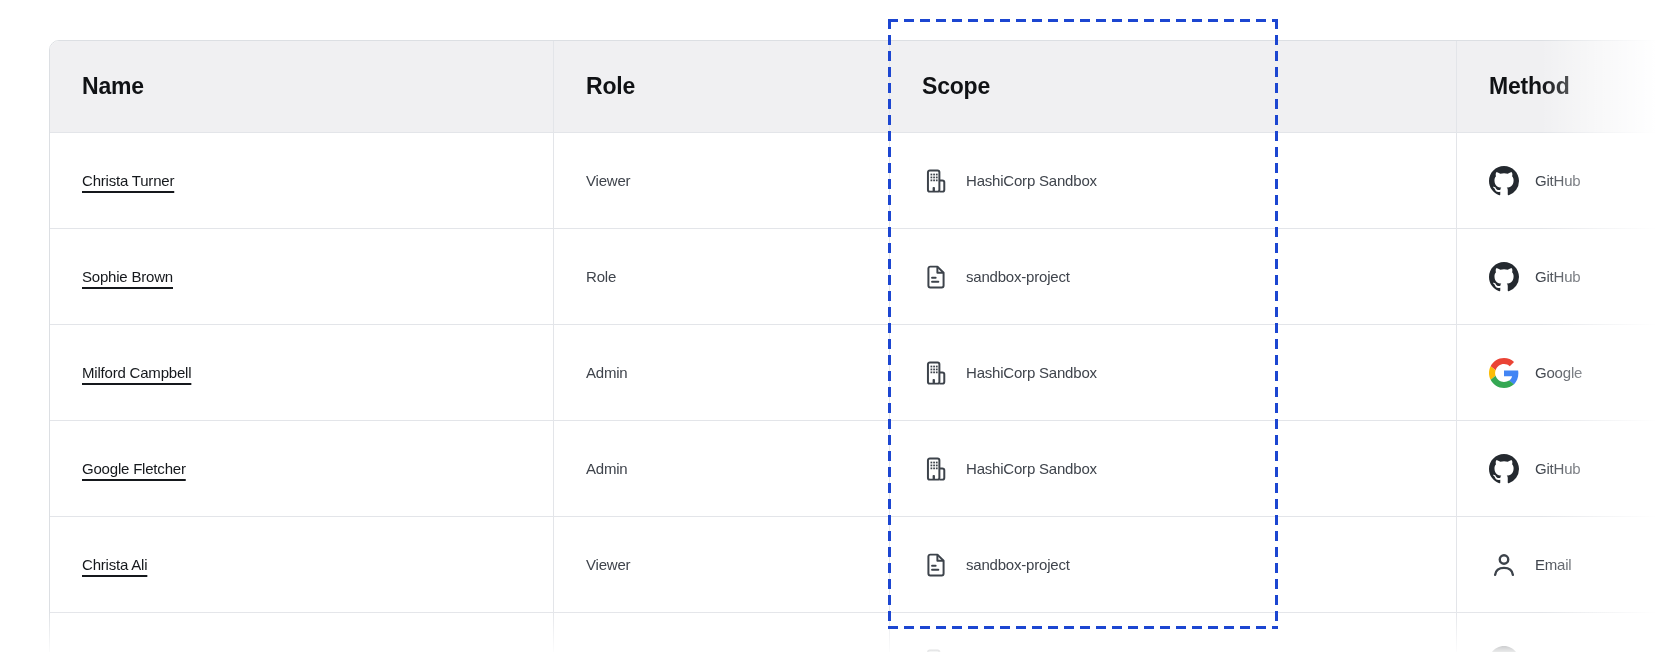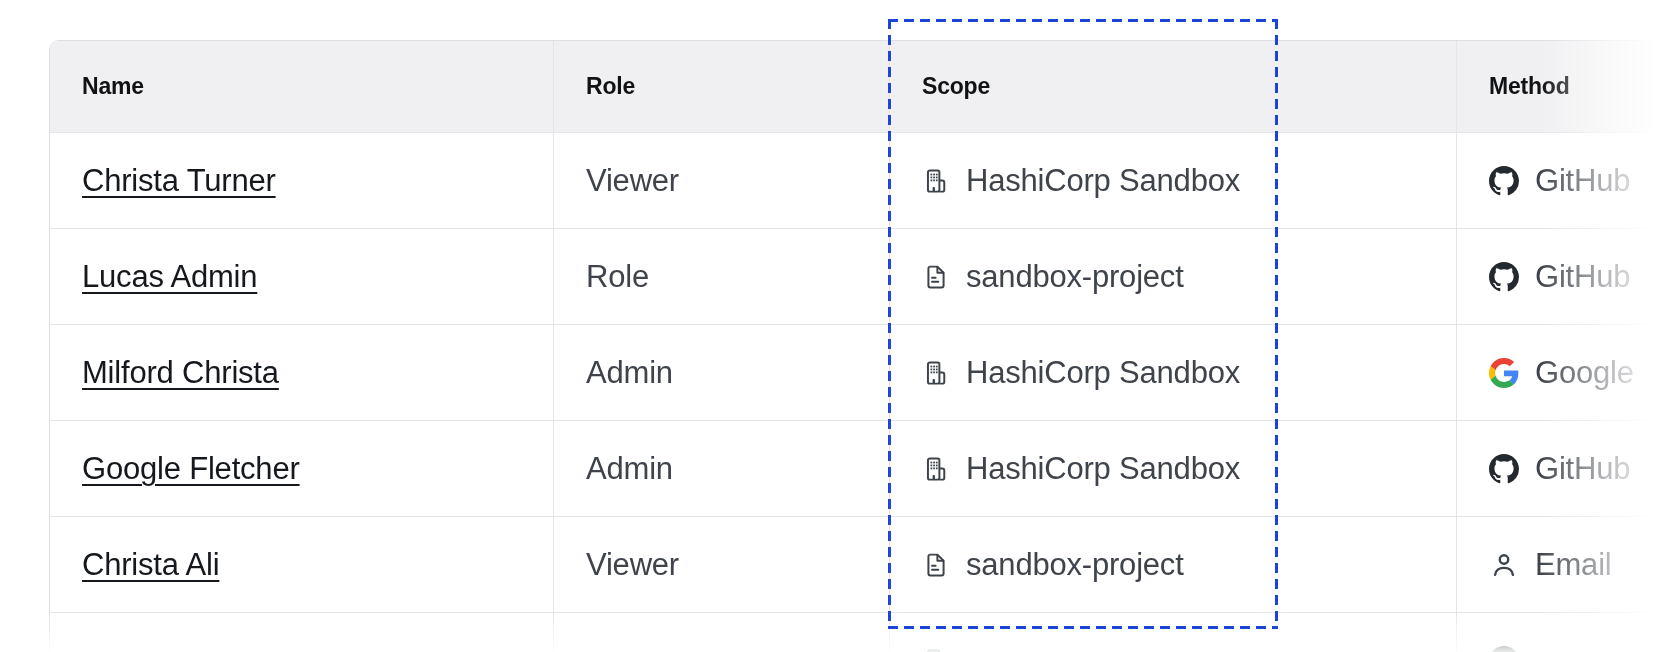--- a/index.html
+++ b/index.html
@@ -45,21 +45,21 @@
   }
   .th:nth-child(4){border-right:none;}
   .tr{display:contents;}
   .td{
     height:96px;
     display:flex;align-items:center;
     padding-left:32px;
     border-bottom:1px solid var(--border);
     border-right:1px solid var(--border);
     background:#fff;
-    font-size:31px;font-weight:400;
+    font-size:15px;font-weight:400;
     letter-spacing:-0.2px;
     color:var(--text-gray);
     white-space:nowrap;
     overflow:visible;
   }
   .td.td-method{border-right:none;}
   .name-link{
     color:var(--text-dark);
     font-weight:500;
     text-decoration:underline;
@@ -140,21 +140,21 @@
       <div class="td td-method">
         <span class="icon-slot method-icon">
                 <svg width="30" height="30" viewBox="0 0 16 16" fill="#24292F">
                   <path d="M8 0C3.58 0 0 3.58 0 8c0 3.54 2.29 6.53 5.47 7.59.4.07.55-.17.55-.38 0-.19-.01-.82-.01-1.49-2.01.37-2.53-.49-2.69-.94-.09-.23-.48-.94-.82-1.13-.28-.15-.68-.52-.01-.53.63-.01 1.08.58 1.23.82.72 1.21 1.87.87 2.33.66.07-.52.28-.87.51-1.07-1.78-.2-3.64-.89-3.64-3.95 0-.87.31-1.59.82-2.15-.08-.2-.36-1.02.08-2.12 0 0 .67-.21 2.2.82.64-.18 1.32-.27 2-.27s1.36.09 2 .27c1.53-1.04 2.2-.82 2.2-.82.44 1.1.16 1.92.08 2.12.51.56.82 1.27.82 2.15 0 3.07-1.87 3.75-3.65 3.95.29.25.54.73.54 1.48 0 1.07-.01 1.93-.01 2.2 0 .21.15.46.55.38A8.01 8.01 0 0 0 16 8c0-4.42-3.58-8-8-8z"></path>
                 </svg>
               </span>
         <span class="cell-text">GitHub</span>
       </div>
     </div><div class="tr">
       <div class="td td-name">
-        <a href="#" class="name-link">Lucas Admin</a>
+        <a href="#" class="name-link">Sophie Brown</a>
       </div>
       <div class="td td-role">
         <span class="cell-text">Role</span>
       </div>
       <div class="td td-scope">
         <span class="icon-slot scope-icon">
                 <svg width="28" height="28" viewBox="0 0 24 24" fill="none" stroke="#3D434B" stroke-width="1.7" stroke-linejoin="round">
                   <path d="M13.2 3.1H7.1c-.9 0-1.6.7-1.6 1.6v14.6c0 .9.7 1.6 1.6 1.6h9.8c.9 0 1.6-.7 1.6-1.6V8.4z"></path>
                   <path d="M13.2 3.3v5.1h5.2"></path>
                   <path d="M8.6 12.6h3.1" stroke-linecap="round"></path>
@@ -166,21 +166,21 @@
       <div class="td td-method">
         <span class="icon-slot method-icon">
                 <svg width="30" height="30" viewBox="0 0 16 16" fill="#24292F">
                   <path d="M8 0C3.58 0 0 3.58 0 8c0 3.54 2.29 6.53 5.47 7.59.4.07.55-.17.55-.38 0-.19-.01-.82-.01-1.49-2.01.37-2.53-.49-2.69-.94-.09-.23-.48-.94-.82-1.13-.28-.15-.68-.52-.01-.53.63-.01 1.08.58 1.23.82.72 1.21 1.87.87 2.33.66.07-.52.28-.87.51-1.07-1.78-.2-3.64-.89-3.64-3.95 0-.87.31-1.59.82-2.15-.08-.2-.36-1.02.08-2.12 0 0 .67-.21 2.2.82.64-.18 1.32-.27 2-.27s1.36.09 2 .27c1.53-1.04 2.2-.82 2.2-.82.44 1.1.16 1.92.08 2.12.51.56.82 1.27.82 2.15 0 3.07-1.87 3.75-3.65 3.95.29.25.54.73.54 1.48 0 1.07-.01 1.93-.01 2.2 0 .21.15.46.55.38A8.01 8.01 0 0 0 16 8c0-4.42-3.58-8-8-8z"></path>
                 </svg>
               </span>
         <span class="cell-text">GitHub</span>
       </div>
     </div><div class="tr">
       <div class="td td-name">
-        <a href="#" class="name-link">Milford Christa</a>
+        <a href="#" class="name-link">Milford Campbell</a>
       </div>
       <div class="td td-role">
         <span class="cell-text">Admin</span>
       </div>
       <div class="td td-scope">
         <span class="icon-slot scope-icon">
                 <svg width="28" height="28" viewBox="0 0 24 24" fill="none">
                   <rect x="5.1" y="2.9" width="9.8" height="18.2" rx="1.6" stroke="#3D434B" stroke-width="1.7"></rect>
                   <path d="M14.9 11.5h2.5c.9 0 1.7.7 1.7 1.6v6.4c0 .9-.8 1.6-1.7 1.6h-2.5" stroke="#3D434B" stroke-width="1.7"></path>
                   <g fill="#3D434B">

